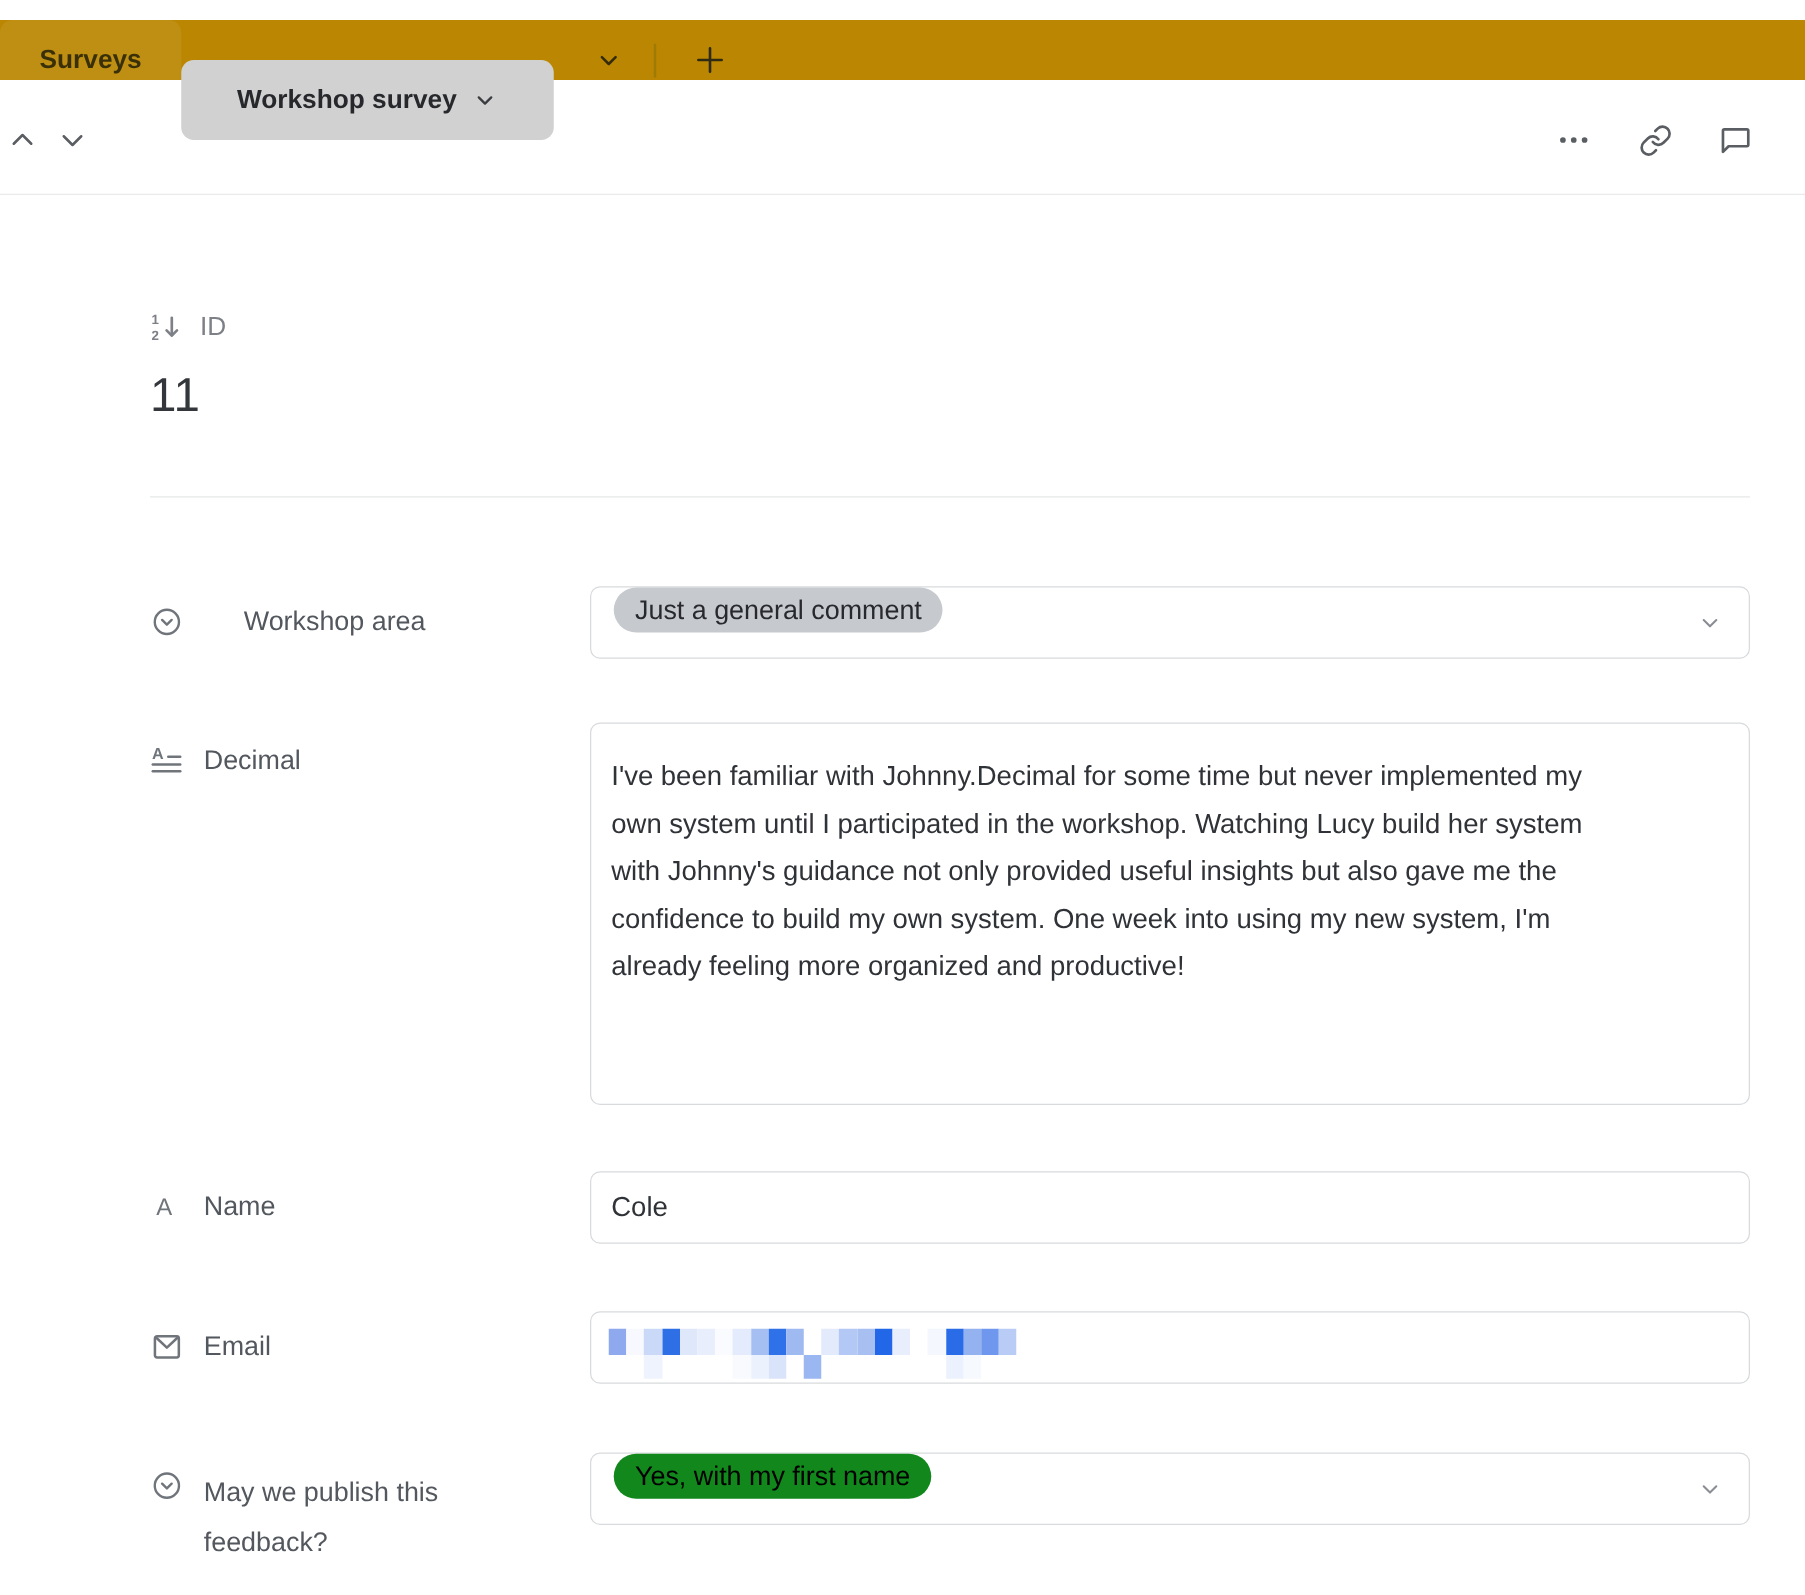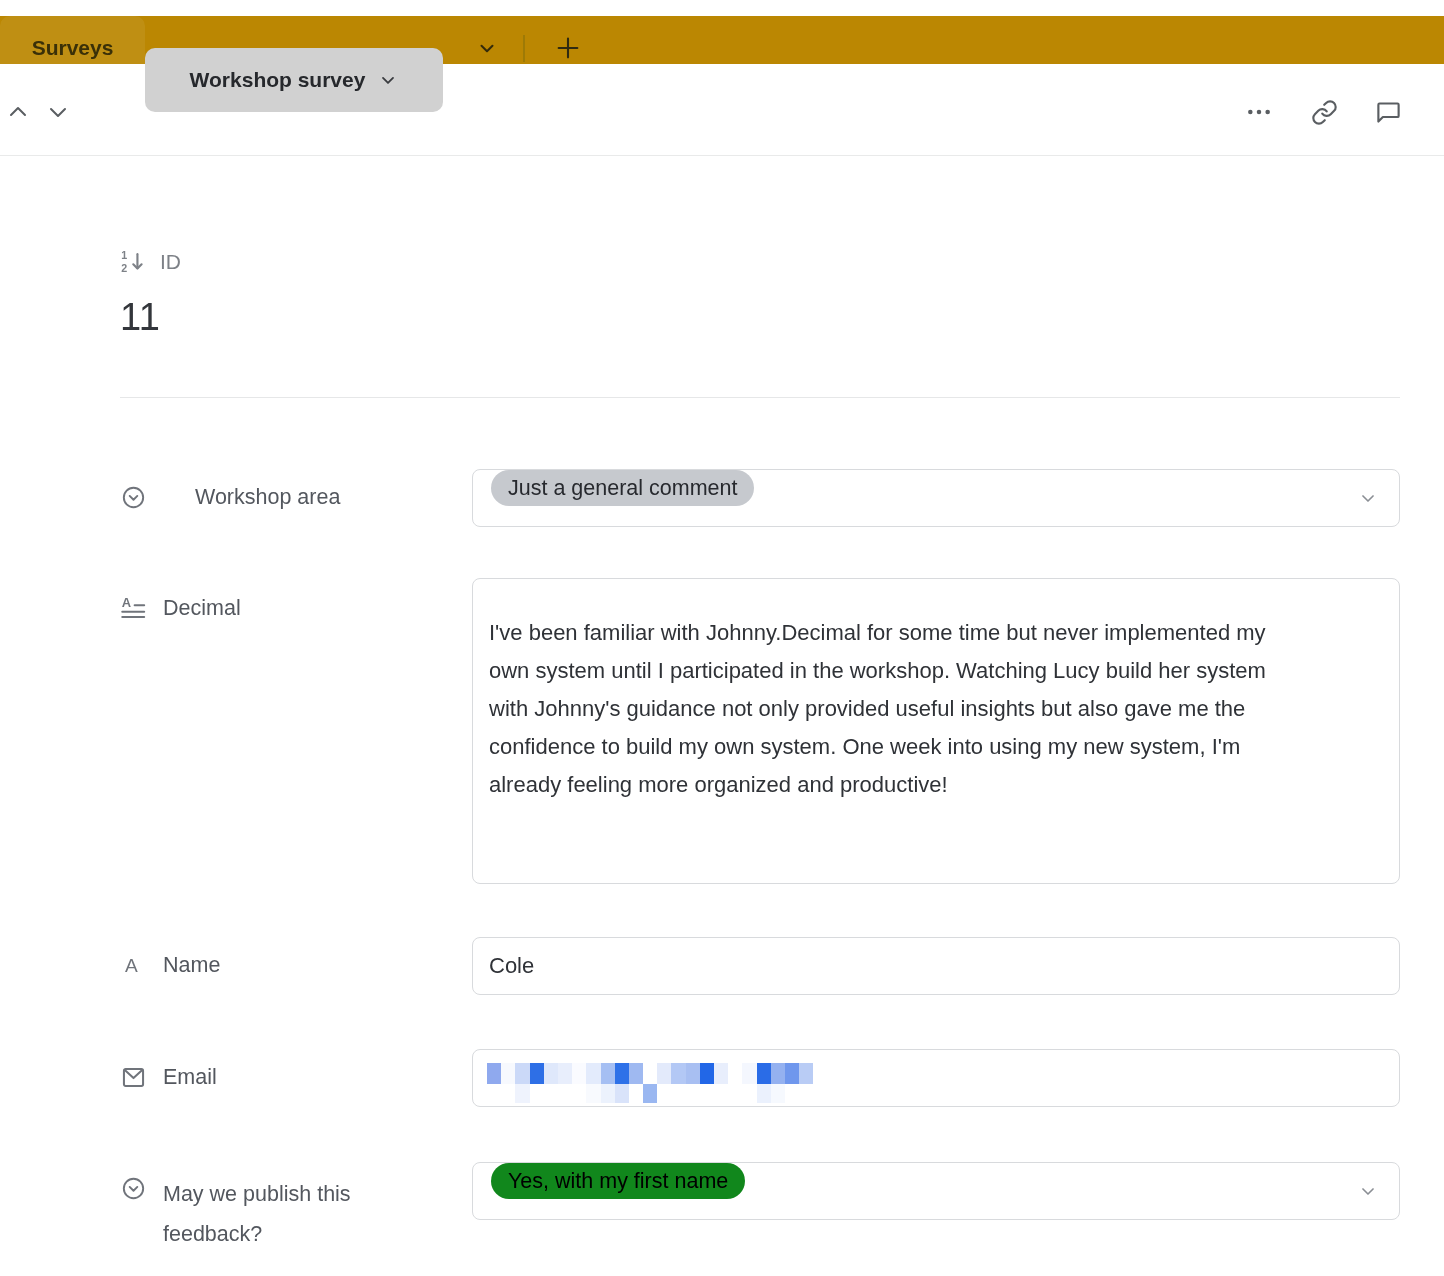--- a/index.html
+++ b/index.html
@@ -50,21 +50,21 @@
   .lbl-workshop { top:327px;gap:48px; }
   .lbl-comments { top:438px; }
   .lbl-name     { top:795px; }
   .lbl-email    { top:907px; }
   .lbl-publish  { top:1018px; width:250px; line-height:40px; }
 
   .control { position:absolute; left:472px; width:928px; background:#fff;
              border:1px solid #D8DADD; border-radius:8px; }
   .ctl-select { height:58px; display:flex; align-items:flex-start; padding:0 18px; }
   .ctl-workshop { top:313px; }
-  .ctl-comments { top:422px; height:306px; padding:35px 16px; }
+  .ctl-comments { top:422px; height:306px; padding:23px 16px; }
   .ctl-name     { top:781px; height:58px; display:flex; align-items:center; padding:0 16px; }
   .ctl-email    { top:893px; height:58px; padding:13px 0 0 14px; }
   .ctl-publish  { top:1006px; }
 
   .pill { display:inline-flex; align-items:center; height:36px; border-radius:18px;
           padding:0 17px; font-size:21.5px; white-space:nowrap; }
   .select-chevron { position:absolute; right:20px; top:50%; transform:translateY(-50%); }
 
   .longtext { width:805px; font-size:22px; line-height:38px; color:#2F3237; }
   .textvalue { font-size:22px; color:#2F3237; }

